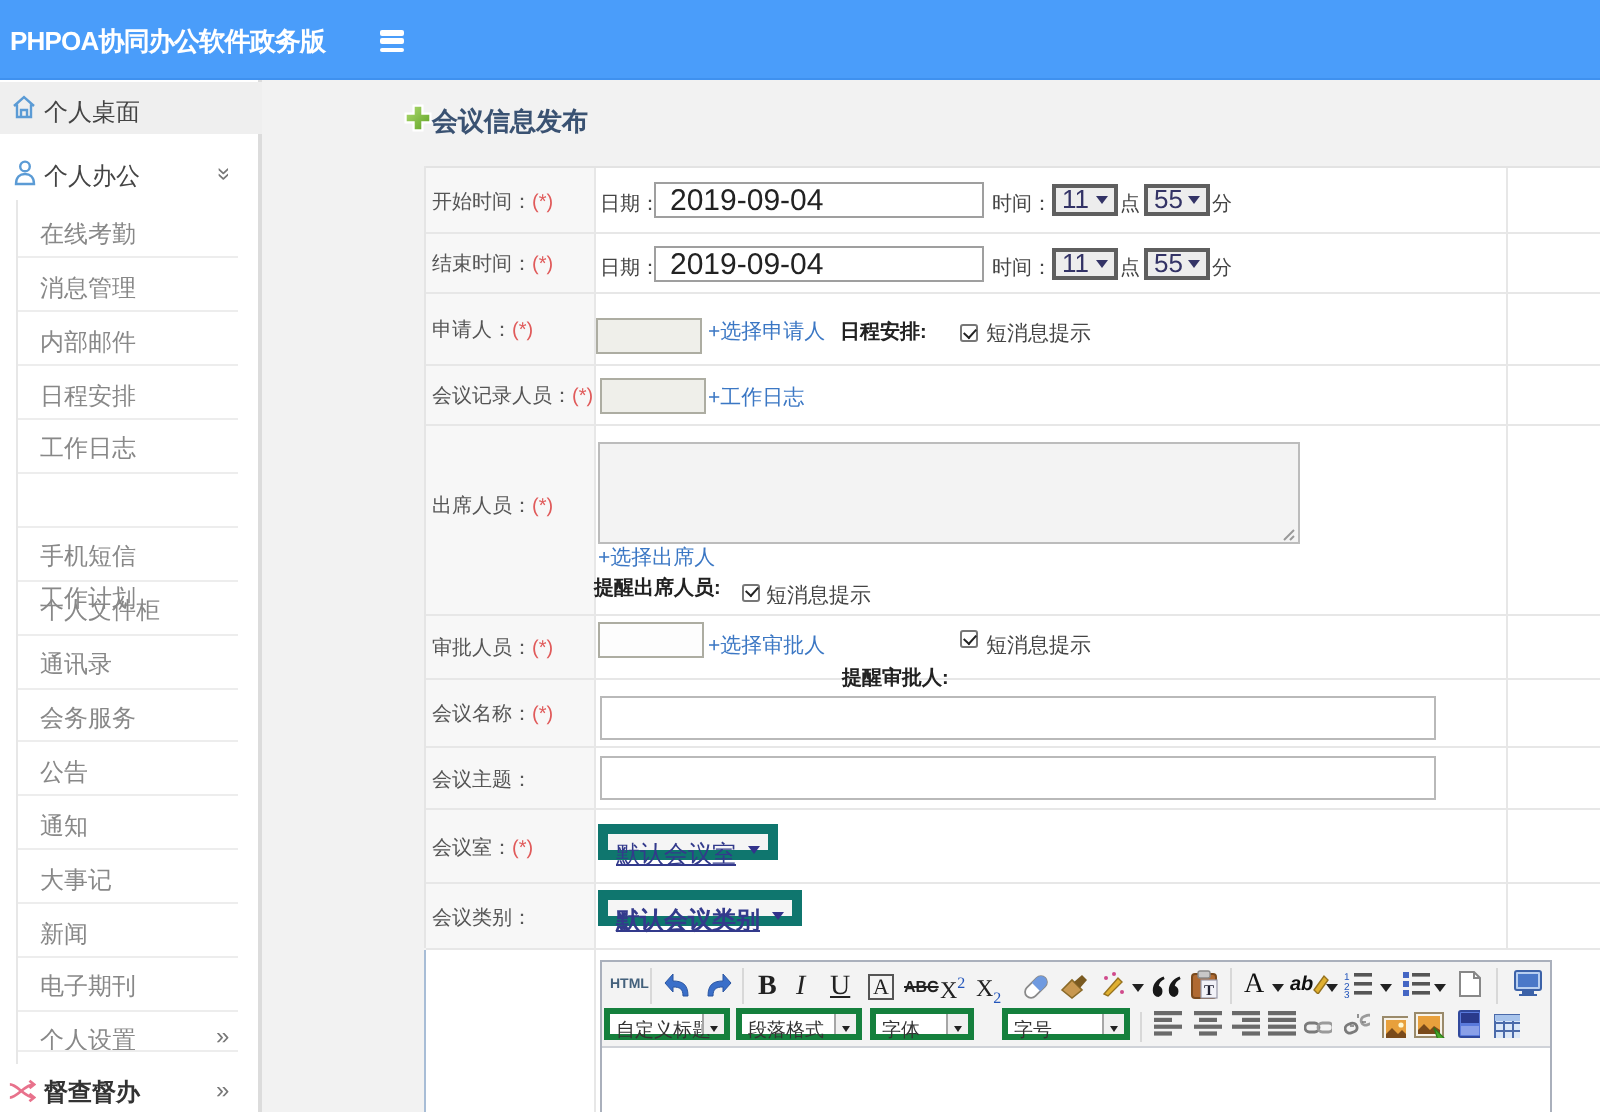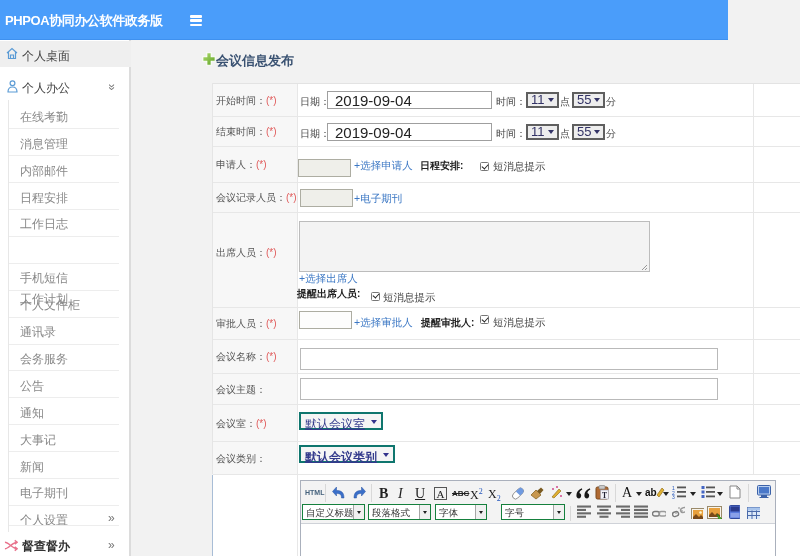--- a/index.html
+++ b/index.html
@@ -1,39 +1,39 @@
 <!DOCTYPE html>
 <html><head>
 <meta charset="utf-8">
 <style>
 * { margin:0; padding:0; box-sizing:border-box; }
 html,body { width:800px; height:556px; overflow:hidden; font-family:"Liberation Sans", sans-serif; }
 body { position:relative; background:#f2f2f2; }
 .abs { position:absolute; }
-#hdr { position:absolute; left:0; top:0; width:728px; height:40px; background:#4a9dfa; border-bottom:1px solid #3f91ef; }
+#hdr { position:absolute; left:0; top:0; width:800px; height:40px; background:#4a9dfa; border-bottom:1px solid #3f91ef; }
 #hdr .logo { position:absolute; left:5px; top:12px; color:#fff; font-size:13px; font-weight:bold; letter-spacing:-0.4px; }
 #hdr .burger { position:absolute; left:190px; top:15px; width:12px; height:12px; }
 #hdr .burger i { display:block; height:2.5px; background:#fff; margin-bottom:1.8px; border-radius:1px; }
 #side { position:absolute; left:0; top:40px; width:131px; height:516px; background:#fff; border-right:2px solid #dcdcdc; }
 .mtxt { position:absolute; left:22px; font-size:12px; color:#444; white-space:nowrap; }
 .sub { position:absolute; left:20px; color:#888; font-size:12px; white-space:nowrap; }
 .sepline { position:absolute; left:9px; width:110px; height:1px; background:#ededed; }
 .chev { position:absolute; color:#777; font-size:12px; }
 .lab { position:absolute; left:216px; font-size:10px; color:#555; white-space:nowrap; }
 .req { color:#e05a5a; }
 .flab { position:absolute; font-size:10px; color:#444; white-space:nowrap; }
 .blab { position:absolute; font-size:10px; color:#222; font-weight:bold; white-space:nowrap; }
 .link { position:absolute; font-size:10.5px; color:#3b77c4; white-space:nowrap; }
 .cb { position:absolute; width:9px; height:9px; border:1px solid #777; background:#fff; border-radius:1.5px; }
 .cb:after { content:""; position:absolute; left:0.5px; top:0.5px; width:5px; height:3px; border-left:1.5px solid #222; border-bottom:1.5px solid #222; transform:rotate(-48deg); }
 .sel { position:absolute; height:16px; border:2px solid #5f5f5f; background:#ededed; color:#333366; font-size:13px; padding-left:3px; line-height:12px; font-weight:normal; }
 .sel .ar { position:absolute; right:3px; top:3.5px; width:0; height:0; border-left:3.5px solid transparent; border-right:3.5px solid transparent; border-top:4.5px solid #333366; }
-.ksel { position:absolute; left:299px; border:2px solid #0f766e; background:#f5f5f5; font-size:12px; color:#333a8c; padding:2px 16px 0 4px; white-space:nowrap; }
+.ksel { position:absolute; left:299px; border:5px solid #0f766e; background:#f5f5f5; font-size:12px; color:#333a8c; padding:2px 16px 0 4px; white-space:nowrap; }
 .ksel .ar { position:absolute; right:4px; top:6px; width:0; height:0; border-left:3.5px solid transparent; border-right:3.5px solid transparent; border-top:4.5px solid #33338c; }
-.tbsel { position:absolute; top:504px; height:16px; border:1px solid #15803d; background:#fff; font-size:9.5px; color:#333; padding:2px 0 0 3px; }
+.tbsel { position:absolute; top:504px; height:16px; border:3px solid #15803d; background:#fff; font-size:9.5px; color:#333; padding:2px 0 0 3px; }
 .tbsel .db { position:absolute; right:0; top:0; bottom:0; width:11px; background:#f0f0f0; border-left:1px solid #a6a6a6; }
 .tbsel .db:after { content:""; position:absolute; left:2.5px; top:6px; width:0; height:0; border-left:2.8px solid transparent; border-right:2.8px solid transparent; border-top:3.6px solid #222; }
 .tsep { position:absolute; top:484px; width:1px; height:18px; background:#d8d8d8; }
 .icon { position:absolute; }
 </style>
 </head>
 <body>
 <div id="hdr">
   <div class="logo">PHPOA协同办公软件政务版</div>
   <div class="burger">
@@ -142,32 +142,32 @@
 <div class="sel" style="left:526px;top:124px;width:33px;">11<span class="ar"></span></div>
 <div class="flab" style="left:560px;top:127.0px;">点</div>
 <div class="sel" style="left:572px;top:124px;width:33px;">55<span class="ar"></span></div>
 <div class="flab" style="left:606px;top:127.0px;">分</div>
 <div class="abs" style="left:298px;top:159px;width:53px;height:18px;border:1px solid #adada2;background:#efefea;"></div>
 <div class="link" style="left:354px;top:159px;">+选择申请人</div>
 <div class="blab" style="left:420px;top:159px;">日程安排:</div>
 <div class="cb" style="left:480px;top:162px;"></div>
 <div class="flab" style="left:493px;top:159.5px;font-size:10.5px;">短消息提示</div>
 <div class="abs" style="left:300px;top:189px;width:53px;height:18px;border:1px solid #adada2;background:#efefea;"></div>
-<div class="link" style="left:354px;top:192px;">+电子期刊</div>
+<div class="link" style="left:354px;top:192px;">+工作日志</div>
 <div class="abs" style="left:299px;top:221px;width:351px;height:51px;border:1px solid #bcbcbc;background:#f3f3f3;"></div>
 <svg class="abs" style="left:641px;top:264px" width="7" height="7" viewBox="0 0 7 7">
     <path d="M6 1 L1 6 M6 4 L4 6" stroke="#999" stroke-width="1" fill="none"></path>
   </svg>
 <div class="link" style="left:299px;top:272px;">+选择出席人</div>
 <div class="blab" style="left:297px;top:287px;">提醒出席人员:</div>
 <div class="cb" style="left:371px;top:291.5px;"></div>
 <div class="flab" style="left:383px;top:291px;font-size:10.5px;">短消息提示</div>
 <div class="abs" style="left:299px;top:311px;width:53px;height:18px;border:1px solid #adada2;background:#fdfdfd;"></div>
 <div class="link" style="left:354px;top:316px;">+选择审批人</div>
-<div class="blab" style="left:421px;top:316px;">提醒审批人:</div>
+<div class="blab" style="left:421px;top:332px;">提醒审批人:</div>
 <div class="cb" style="left:480px;top:315px;"></div>
 <div class="flab" style="left:493px;top:316px;font-size:10.5px;">短消息提示</div>
 <div class="abs" style="left:300px;top:348px;width:418px;height:22px;border:1px solid #b9b9b9;background:#fff;"></div>
 <div class="abs" style="left:300px;top:378px;width:418px;height:22px;border:1px solid #b9b9b9;background:#fff;"></div>
 <div class="ksel" style="top:412px;height:18px;"><u>默认会议室</u><span class="ar"></span></div>
 <div class="ksel" style="top:445px;height:18px;font-weight:bold;"><u>默认会议类别</u><span class="ar"></span></div>
 <div class="abs" style="left:300px;top:480px;width:476px;height:76px;border:1px solid #aab0bc;border-bottom:none;background:#f3f3f3;"></div>
 <div class="abs" style="left:301px;top:524px;width:474px;height:32px;background:#fff;"></div>
 <div class="abs" style="left:301px;top:523px;width:474px;height:1px;background:#cfd2d8;"></div>
 <div class="abs" style="left:305px;top:489px;font-size:7px;font-weight:bold;color:#44617c;">HTML</div>
@@ -214,21 +214,21 @@
 <svg class="icon" style="left:595px;top:485px" width="14" height="15" viewBox="0 0 14 15">
     <rect x="1" y="2" width="12" height="12" rx="1.5" fill="#b06a32" stroke="#7a4a1e" stroke-width="1"></rect>
     <rect x="4" y="0.5" width="6" height="3.5" rx="1" fill="#c8c8c8" stroke="#888" stroke-width="0.7"></rect>
     <rect x="5.5" y="5" width="8" height="9" fill="#f2f2f8" stroke="#99a" stroke-width="0.6"></rect>
     <text x="9.5" y="12.5" font-size="7.5" text-anchor="middle" fill="#223" font-family="serif" font-weight="bold">T</text>
   </svg>
 <div class="abs" style="left:622px;top:485px;font-family:'Liberation Serif',serif;font-size:14px;color:#111;">A</div>
 <svg class="icon" style="left:636px;top:492px" width="6" height="4" viewBox="0 0 6 4">
     <path d="M0 0 L6 0 L3 4 Z" fill="#222"></path>
   </svg>
-<div class="abs" style="left:645px;top:487px;font-size:10px;font-weight:bold;color:#111;">ab</div>
+<div class="abs" style="left:645px;top:487px;font-size:10px;font-weight:bold;font-style:italic;color:#111;">ab</div>
 <svg class="icon" style="left:655px;top:485px" width="10" height="12" viewBox="0 0 10 12">
     <path d="M2 10 L7 3 L9 5 L4 12 Z" fill="#e0b030" stroke="#96721e" stroke-width="0.7"></path>
   </svg>
 <svg class="icon" style="left:663px;top:492px" width="6" height="4" viewBox="0 0 6 4">
     <path d="M0 0 L6 0 L3 4 Z" fill="#222"></path>
   </svg>
 <svg class="icon" style="left:672px;top:485px" width="15" height="14" viewBox="0 0 15 14">
     <text x="0" y="5" font-size="5" fill="#2255bb">1</text>
     <text x="0" y="10" font-size="5" fill="#2255bb">2</text>
     <text x="0" y="14" font-size="5" fill="#2255bb">3</text>

